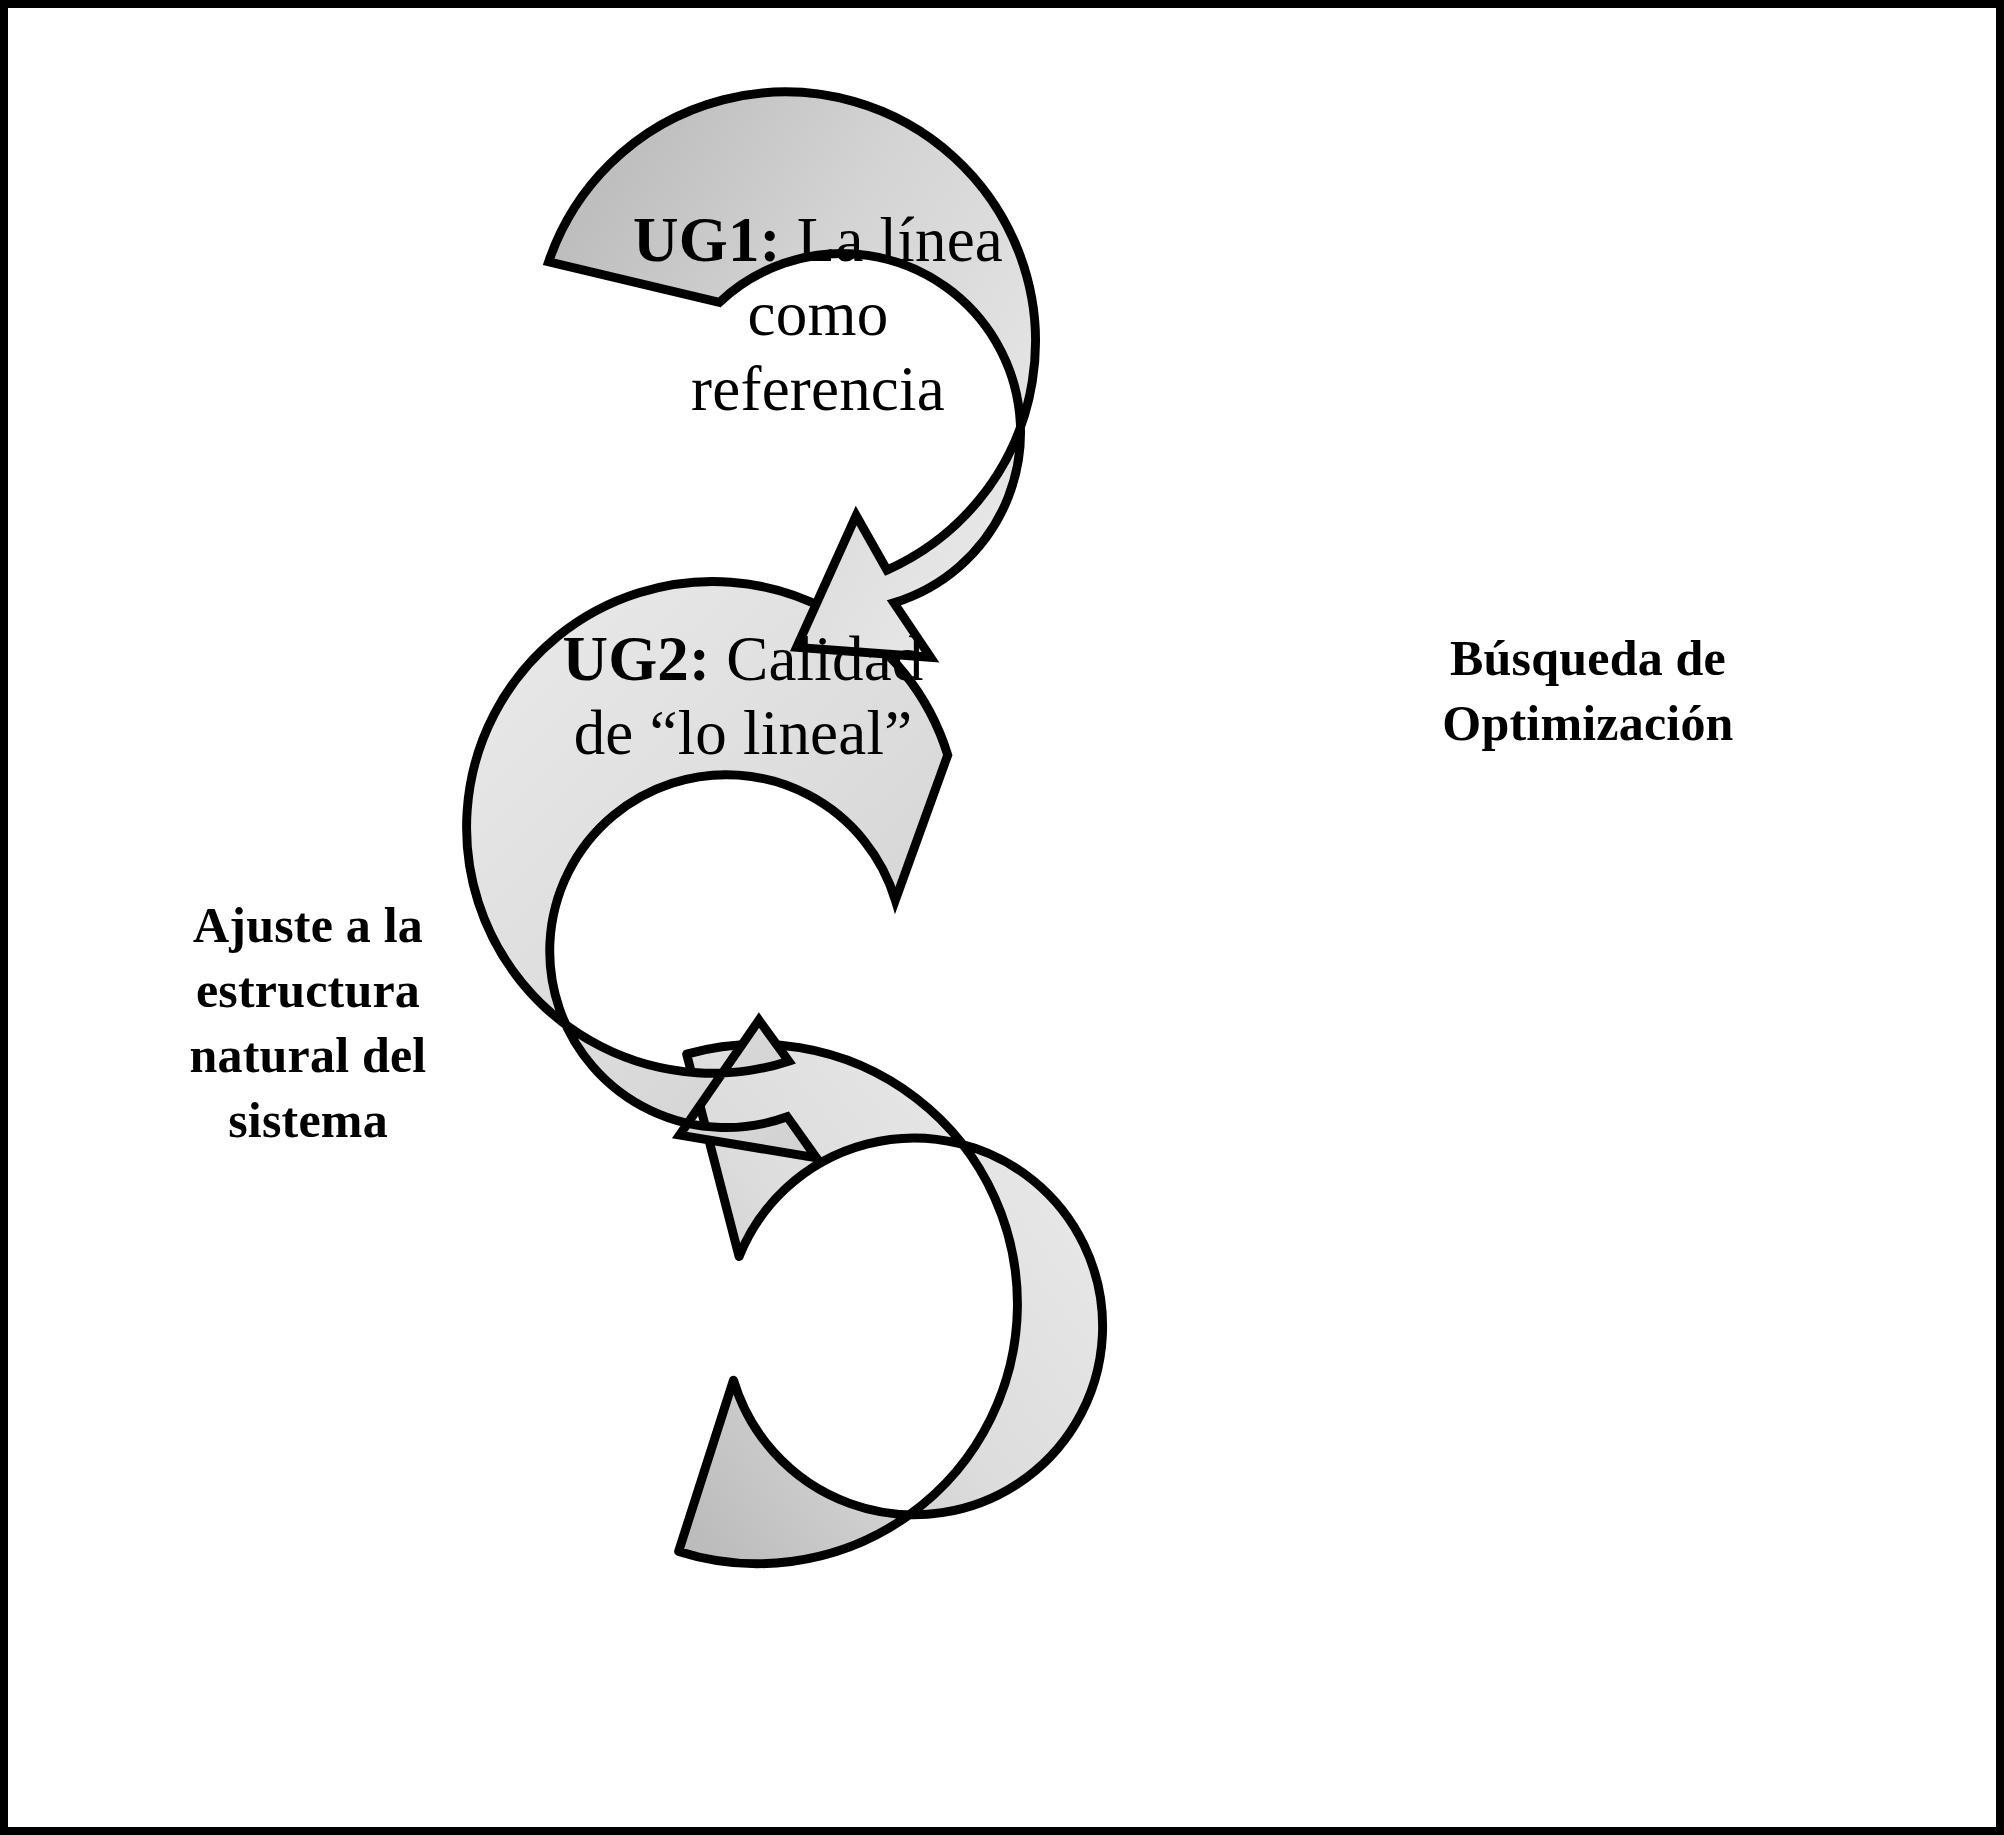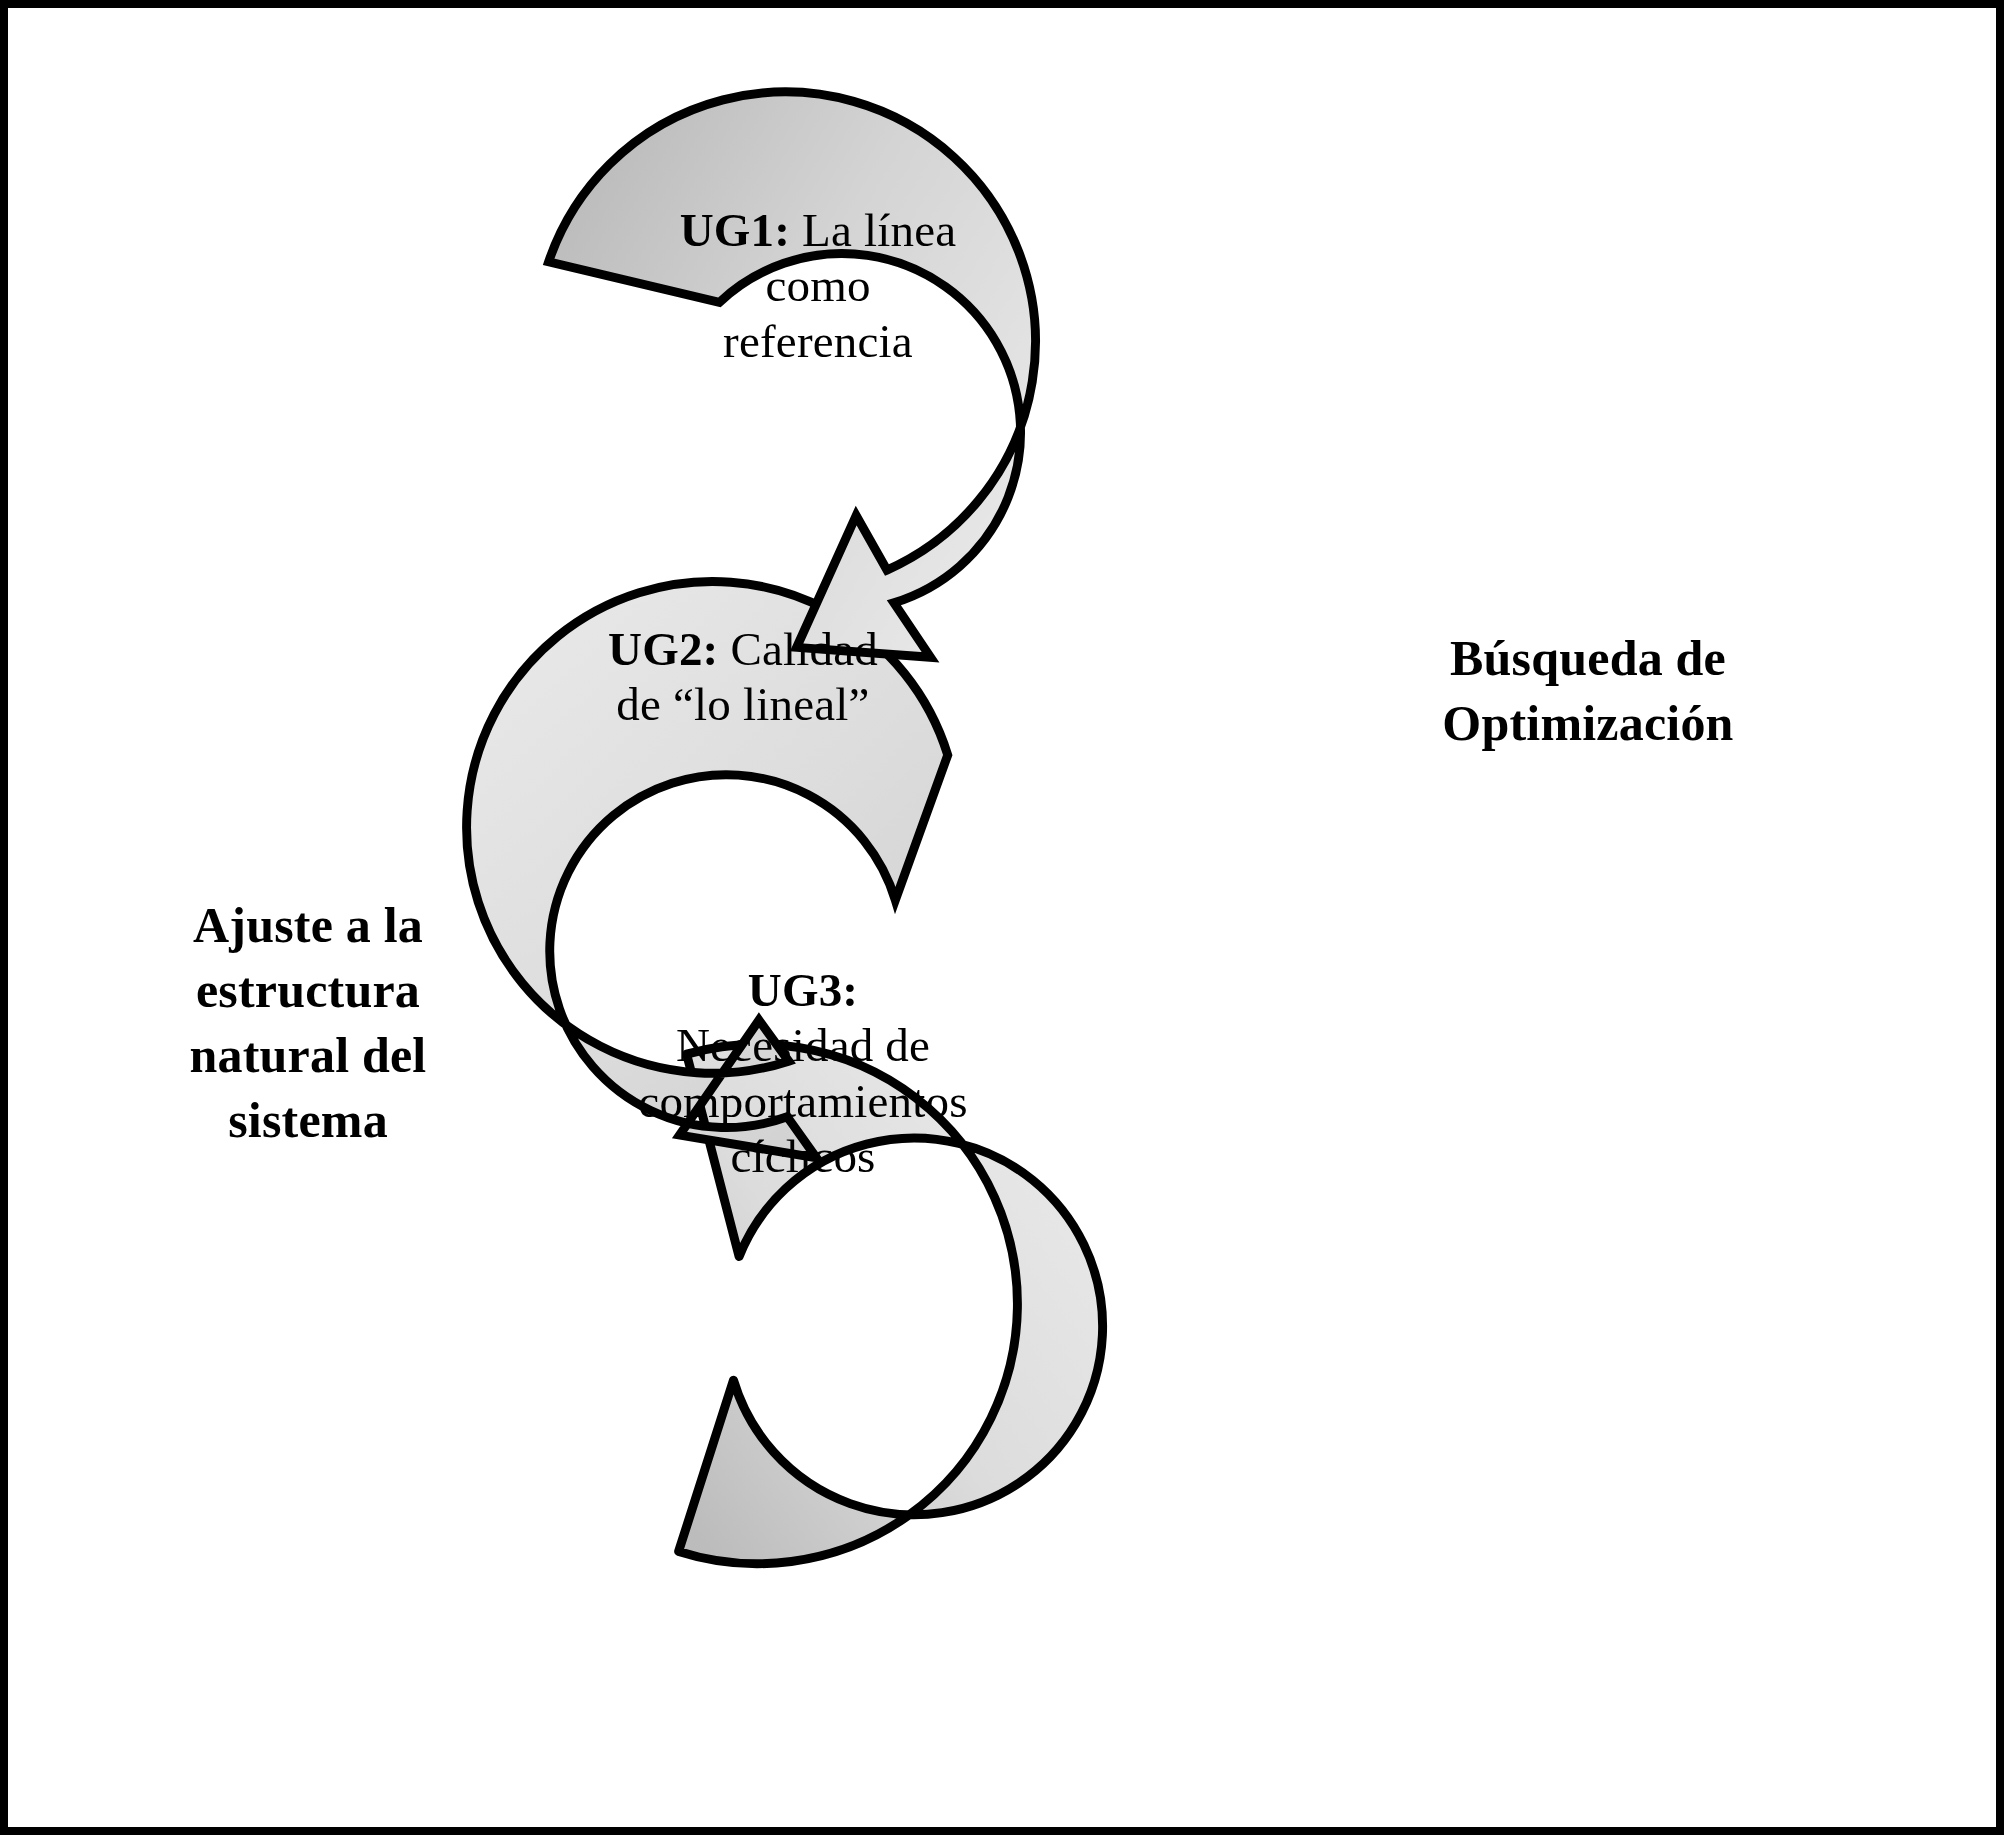--- a/index.html
+++ b/index.html
@@ -30,21 +30,21 @@
   .txt {
     position: absolute;
     font-family: "Liberation Serif", "DejaVu Serif", serif;
     color: #000000;
     text-align: center;
     line-height: 1.18;
     white-space: pre-line;
     letter-spacing: 0.2px;
   }
   .node-label {
-    font-size: 47px;
+    font-size: 63px;
     font-weight: normal;
   }
   .node-label .tag {
     font-weight: bold;
   }
   .side-label {
     font-weight: bold;
     font-size: 50px;
     line-height: 1.30;
   }
@@ -116,24 +116,20 @@
 
   </svg>
 
   <div class="txt node-label" id="ug1-label"><span class="tag">UG1:</span><span> La línea
 como
 referencia</span></div>
 
   <div class="txt node-label" id="ug2-label"><span class="tag">UG2:</span><span> Calidad
 de “lo lineal”</span></div>
 
-  <div class="txt node-label" id="ug3-label"><span class="tag">UG3:</span><span>
-Necesidad de
-comportamientos
-cíclicos</span></div>
 
   <div class="txt side-label" id="left-label">Ajuste a la
 estructura
 natural del
 sistema</div>
 
   <div class="txt side-label" id="right-label">Búsqueda de
 Optimización</div>
 
 </div>

